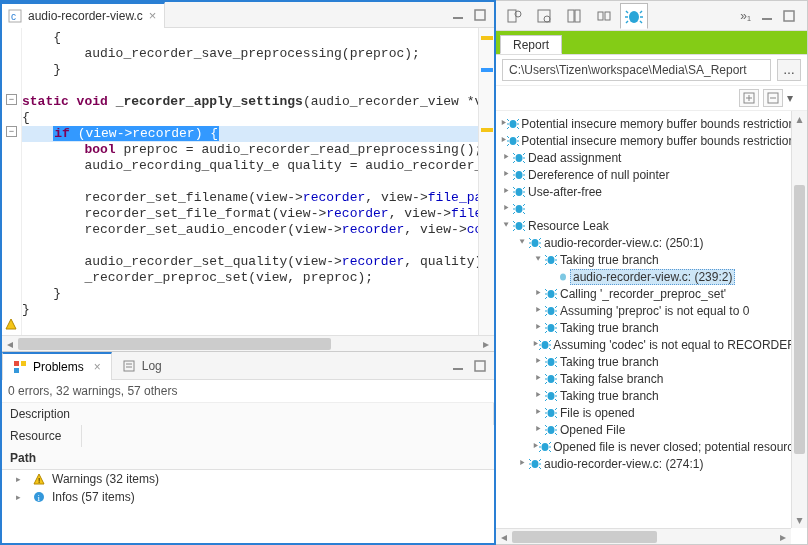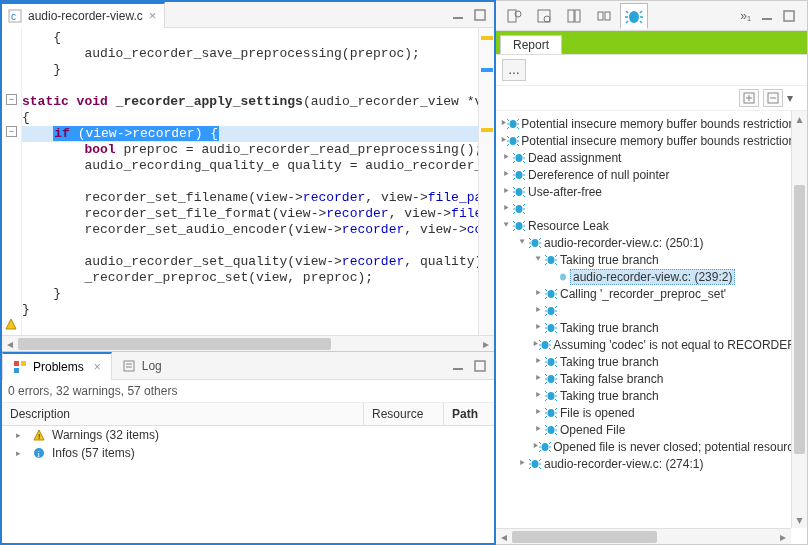--- a/index.html
+++ b/index.html
@@ -38,21 +38,21 @@
 .hscroll .track { flex: 1; height: 12px; position: relative; }
 .hscroll .thumb { position: absolute; top: 0; height: 12px; background: #ccc; border-radius: 2px; }
 
 
 .bottom-panel { height: 192px; border-top: 1px solid #ccc; background: #fff; display: flex; flex-direction: column; }
 .bottom-tabs { display: flex; align-items: center; height: 28px; background: #f5f5f5; border-bottom: 1px solid #ddd; gap: 0; }
 .btab { display: flex; align-items: center; gap: 6px; padding: 0 10px; height: 28px; cursor: pointer; color: #555; }
 .btab.active { background: #fff; border-top: 2px solid #2a7fd4; border-right: 1px solid #ddd; border-left: 1px solid #ddd; color: #000; }
 .btab .icon { width: 14px; height: 14px; display: flex; align-items: center; justify-content: center; }
 .summary-line { padding: 4px 6px; border-bottom: 1px solid #eee; color: #555; }
-.prob-header { display: flex; background: #fafafa; border-bottom: 1px solid #e0e0e0; font-size: 12px; color: #333; }
+.prob-header { display: flex; background: #fafafa; border-bottom: 1px solid #e0e0e0; font-size: 12px; color: #333; flex-direction: column; }
 .prob-header div { padding: 4px 8px; border-right: 1px solid #e0e0e0; }
 .col-desc { flex: 1; min-width: 0; }
 .col-res { width: 80px; }
 .col-path { width: 50px; border-right: none !important; font-weight: bold; }
 .prob-body { flex: 1; overflow: auto; }
 .prob-row { display: flex; align-items: center; padding: 2px 6px 2px 14px; gap: 6px; cursor: pointer; }
 .prob-row .exp { width: 10px; color: #888; font-size: 9px; }
 .prob-row .ico { width: 14px; height: 14px; display: flex; align-items: center; justify-content: center; }
 
 
@@ -281,20 +281,21 @@
             </svg>
           </span>
       </div>
     </div>
 
     <div class="report-tab-row">
       <div class="report-tab">Report</div>
     </div>
 
     <div class="path-row">
+      <input type="text" value="C:\Users\Tizen\workspace\Media\SA_Report" style="">
       <div class="browse">…</div>
     </div>
 
     <div class="tree-tools">
       <div class="tbtn2">
           <svg width="12" height="12">
             <rect x="1" y="1" width="10" height="10" fill="none" stroke="#888"></rect>
             <line x1="6" y1="3" x2="6" y2="9" stroke="#888"></line>
             <line x1="3" y1="6" x2="9" y2="6" stroke="#888"></line>
           </svg>
@@ -474,20 +475,21 @@
               <svg width="12" height="11">
                 <ellipse cx="6" cy="6" rx="3.5" ry="4" fill="#2aa5d8"></ellipse>
                 <line x1="2" y1="3" x2="0" y2="1" stroke="#2aa5d8"></line>
                 <line x1="10" y1="3" x2="12" y2="1" stroke="#2aa5d8"></line>
                 <line x1="2" y1="6" x2="0" y2="6" stroke="#2aa5d8"></line>
                 <line x1="10" y1="6" x2="12" y2="6" stroke="#2aa5d8"></line>
                 <line x1="2" y1="9" x2="0" y2="11" stroke="#2aa5d8"></line>
                 <line x1="10" y1="9" x2="12" y2="11" stroke="#2aa5d8"></line>
               </svg>
             </span>
+            <span class="label">Assuming 'preproc' is not equal to 0</span>
           </div>
           <div class="tree-row" style="padding-left: 36px;">
             <span class="tw">⯈</span>
             <span class="bug">
               <svg width="12" height="11">
                 <ellipse cx="6" cy="6" rx="3.5" ry="4" fill="#2aa5d8"></ellipse>
                 <line x1="2" y1="3" x2="0" y2="1" stroke="#2aa5d8"></line>
                 <line x1="10" y1="3" x2="12" y2="1" stroke="#2aa5d8"></line>
                 <line x1="2" y1="6" x2="0" y2="6" stroke="#2aa5d8"></line>
                 <line x1="10" y1="6" x2="12" y2="6" stroke="#2aa5d8"></line>

